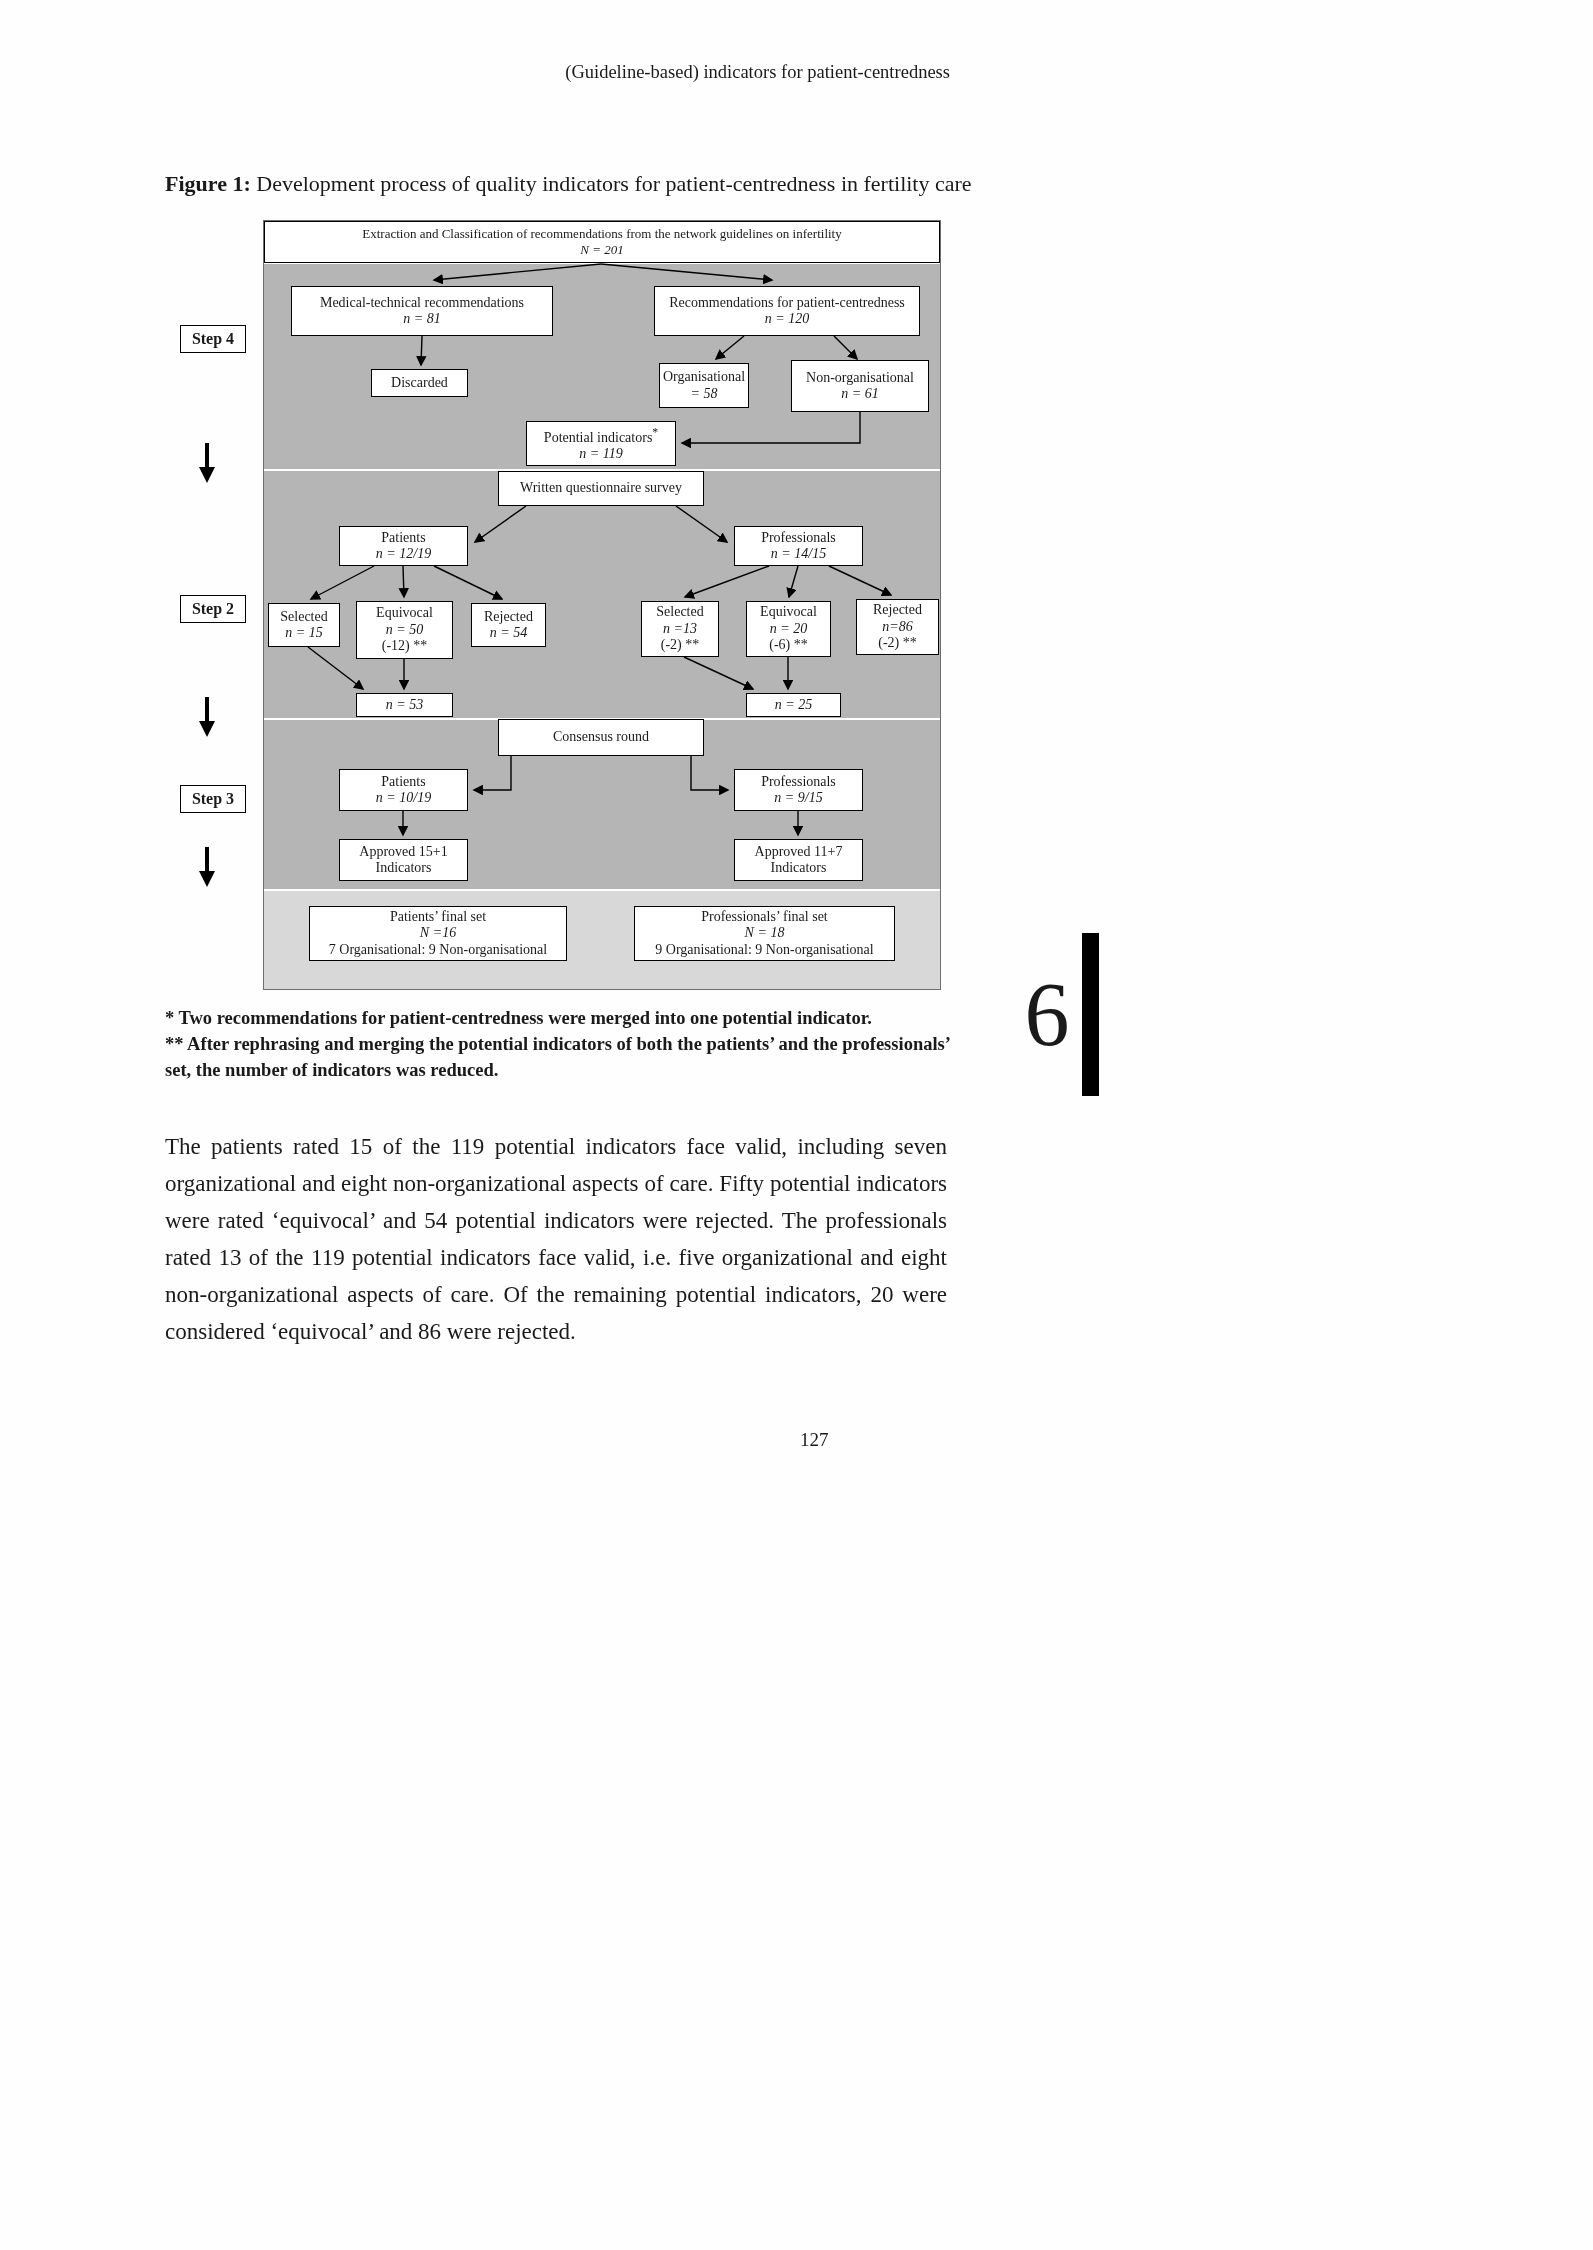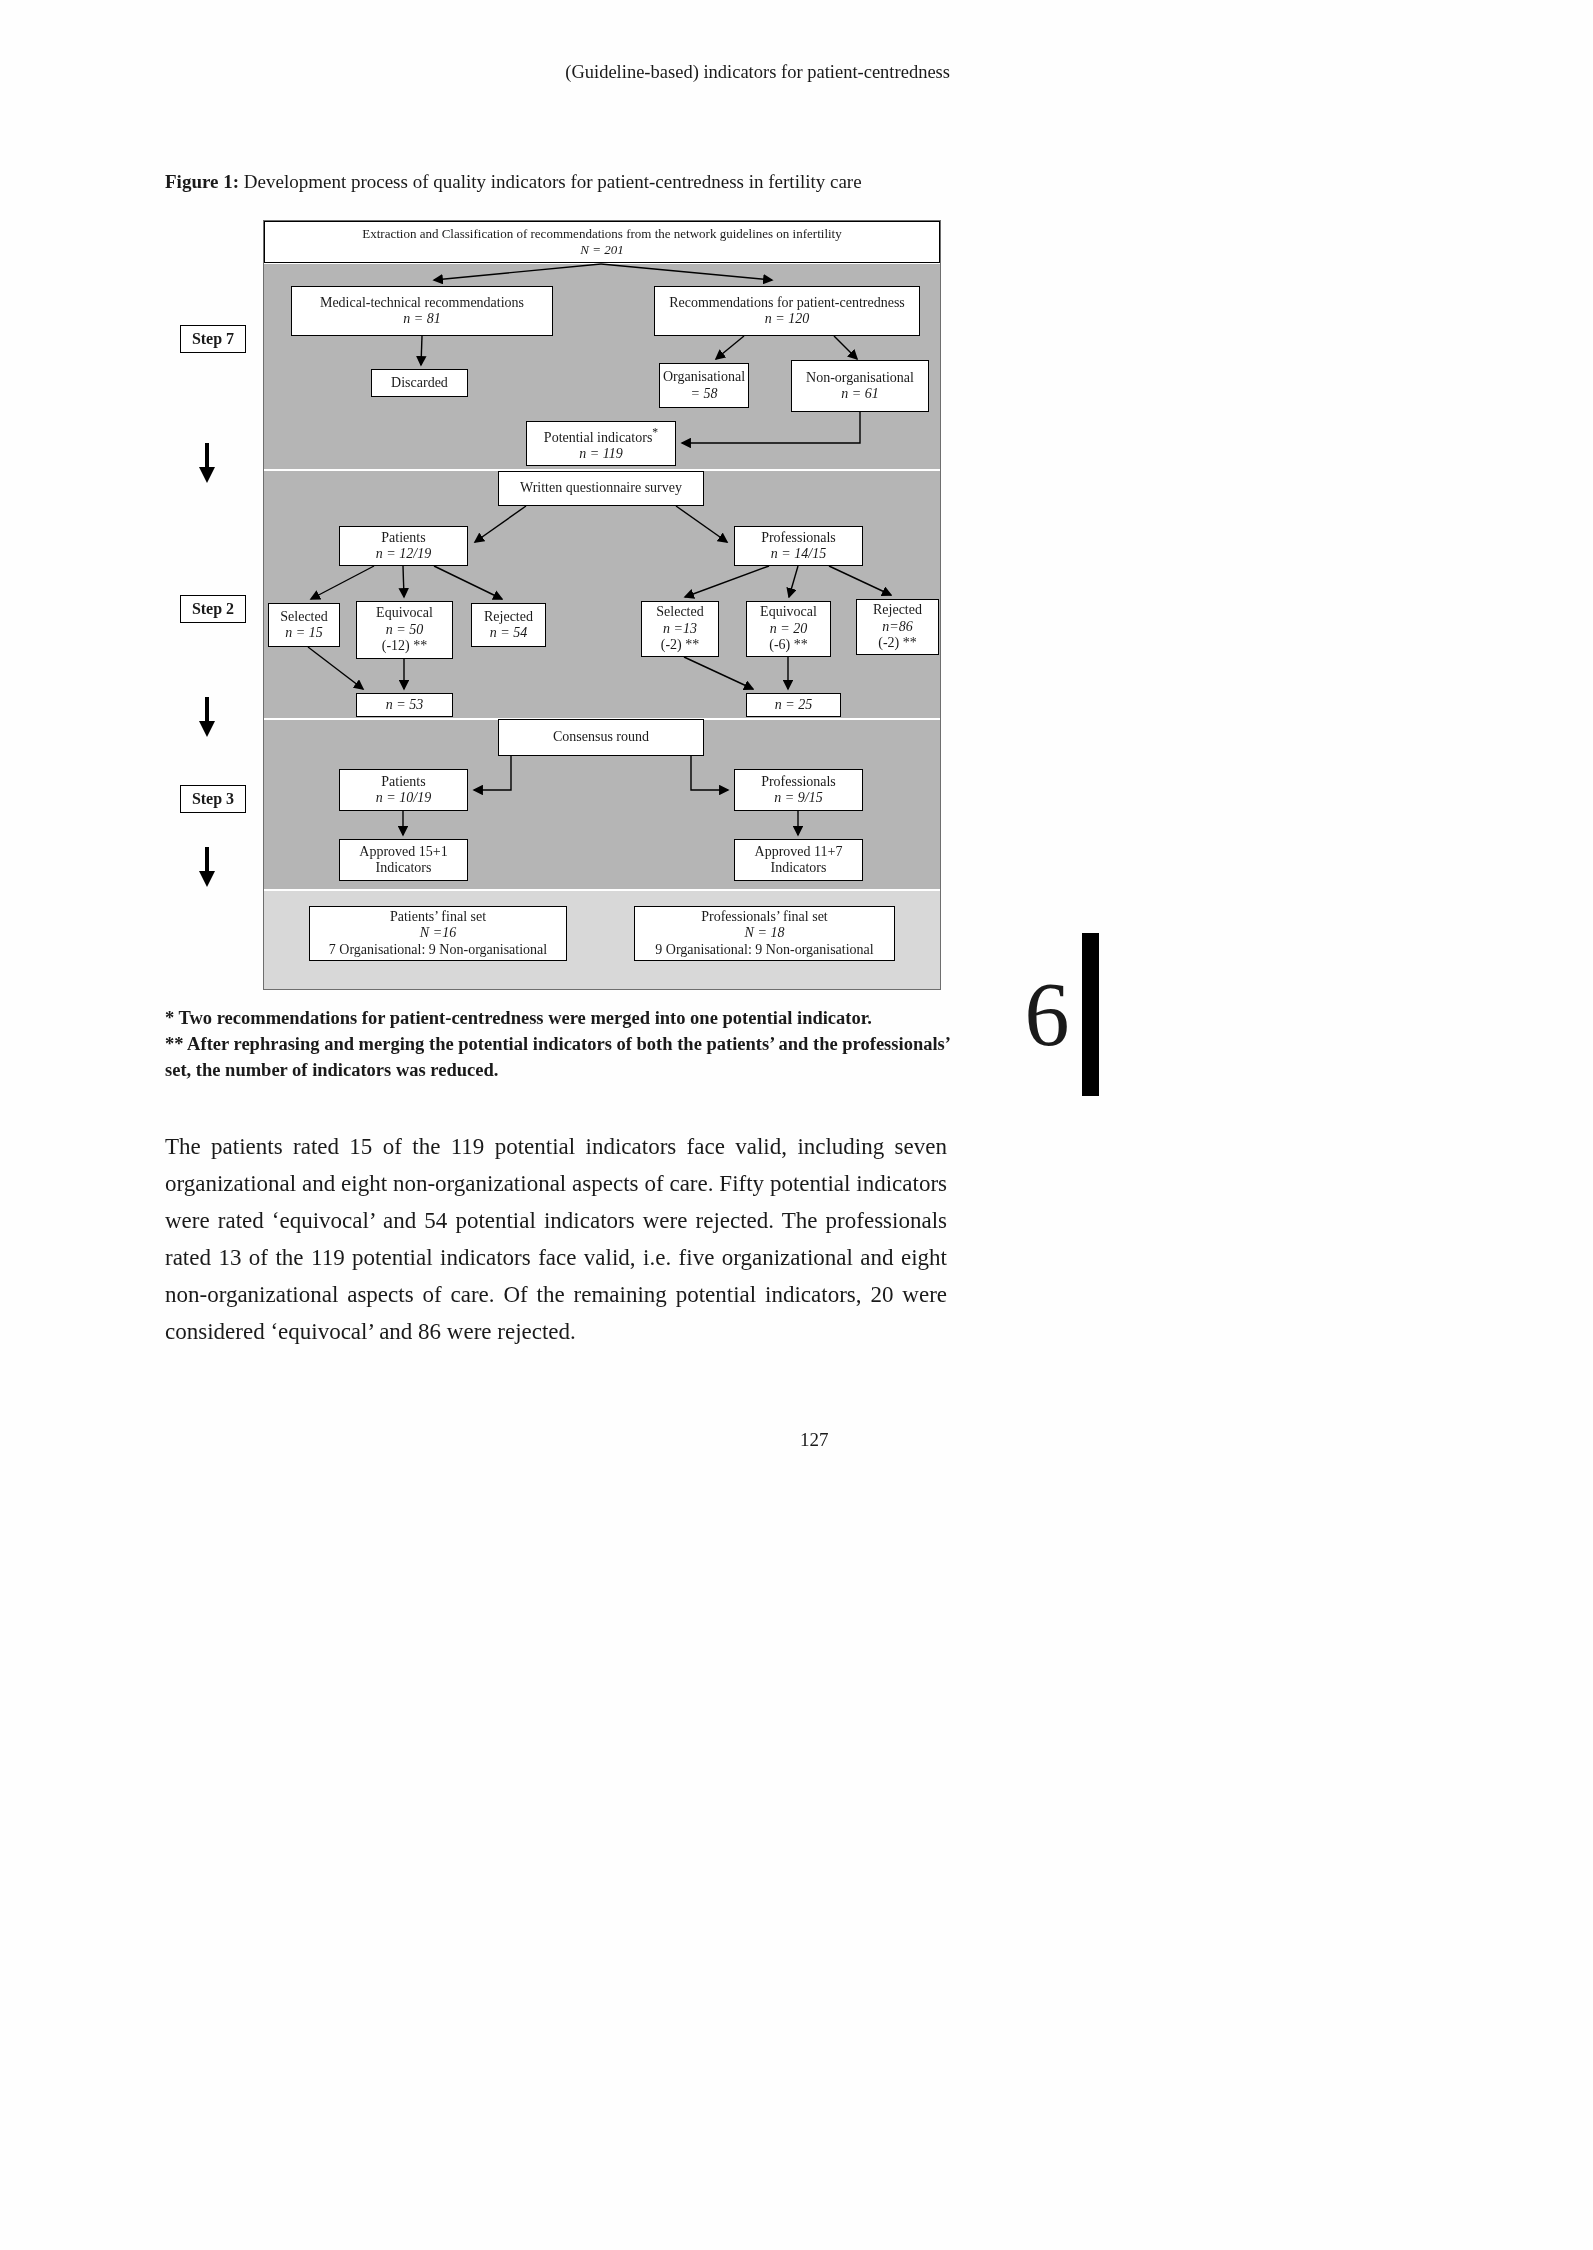--- a/index.html
+++ b/index.html
@@ -10,21 +10,21 @@
     height: 2250px;
     background: #fefefe;
     font-family: "Liberation Serif", "DejaVu Serif", serif;
     color: #1a1a1a;
     overflow: hidden;
   }
   .runhdr {
     position: absolute; top: 62px; left: 350px; width: 600px;
     text-align: right; font-size: 18.5px;
   }
-  .caption { position: absolute; top: 171px; left: 165px; width: 830px; font-size: 19px; }
+  .caption { position: absolute; top: 171px; left: 165px; width: 830px; font-size: 22px; }
   .caption .lbl { font-weight: bold; }
 
   .chart {
     position: absolute; left: 263px; top: 220px; width: 678px; height: 770px;
     border: 1px solid #6e6e6e; background: #ffffff;
   }
   .sec { position: absolute; left: 0; width: 100%; }
   .sgray { background: #b5b5b5; }
   .slight { background: #d8d8d8; }
 
@@ -69,21 +69,21 @@
 <body>
 
 <div class="page">
 
   <div class="runhdr">(Guideline-based) indicators for patient-centredness</div>
 
   <div class="caption">
     <span class="lbl">Figure 1:</span><span> Development process of quality indicators for patient-centredness in fertility care</span>
   </div>
 
-  <div class="stepbox" style="top:325px;">Step 7</div>
+  <div class="stepbox" style="top:325px;">Step 4</div>
   <div class="stepbox" style="top:595px;">Step 2</div>
   <div class="stepbox" style="top:785px;">Step 3</div>
 
   <div class="steparrow" style="top:443px;">
     <svg width="16" height="40">
         <line x1="8" y1="0" x2="8" y2="26" stroke="#000" stroke-width="4"></line>
         <polygon points="0,24 16,24 8,40" fill="#000"></polygon>
       </svg>
   </div>
   <div class="steparrow" style="top:697px;">

